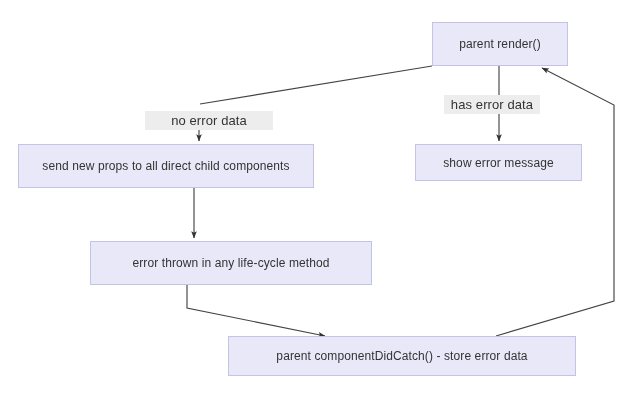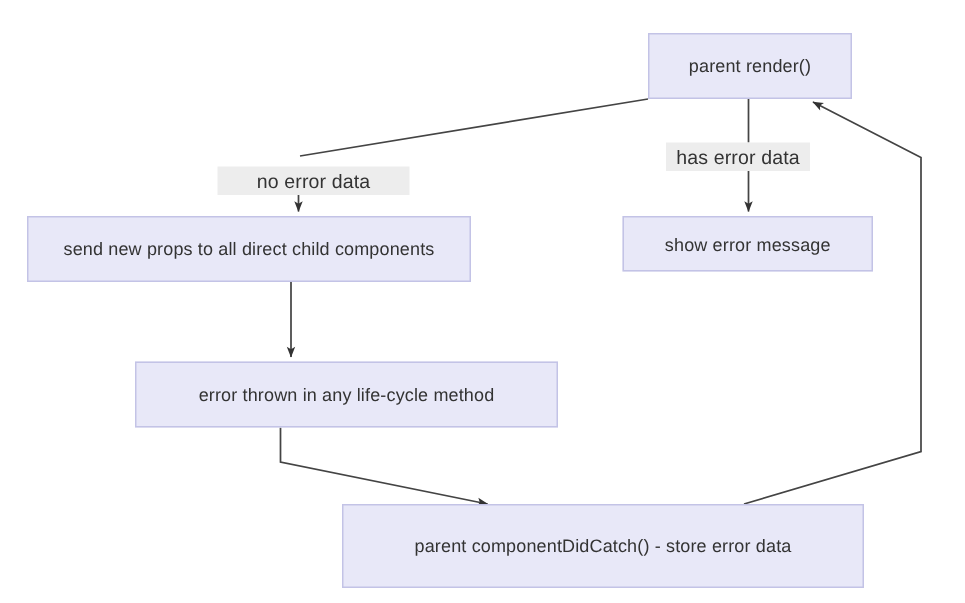--- a/index.html
+++ b/index.html
@@ -46,21 +46,21 @@
     align-items: center;
     justify-content: center;
     white-space: nowrap;
     padding: 1px 2px;
     letter-spacing: 0.1px;
   }
   .n-parent-render { left: 432px; top: 22px; width: 136px; height: 44px; }
   .n-send-props    { left: 18px;  top: 144px; width: 296px; height: 44px; }
   .n-show-error    { left: 415px; top: 144px; width: 167px; height: 37px; }
   .n-error-thrown  { left: 52px;  top: 241px; width: 282px; height: 44px; margin-left: 38px; }
-  .n-did-catch     { left: 228px; top: 336px; width: 348px; height: 56px; }
+  .n-did-catch     { left: 228px; top: 336px; width: 348px; height: 40px; }
   .l-no-error  { left: 145px; top: 111px; width: 128px; height: 19px; }
   .l-has-error { left: 444px; top: 95px; width: 96px; height: 19px; }
 </style>
 </head>
 <body>
 
 <svg id="canvas" viewBox="0 0 643 402">
   <defs>
     <marker id="arrowhead" markerWidth="9" markerHeight="9" refX="7.2" refY="3.4" orient="auto" markerUnits="userSpaceOnUse">
       <path d="M0.4,0.6 L7.6,3.4 L0.4,6.2 L2.0,3.4 Z" fill="#333333"></path>

